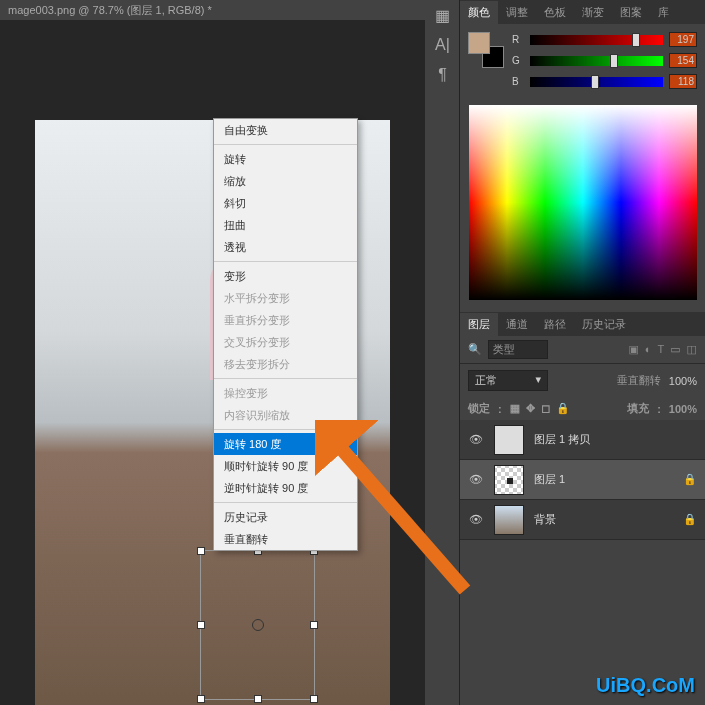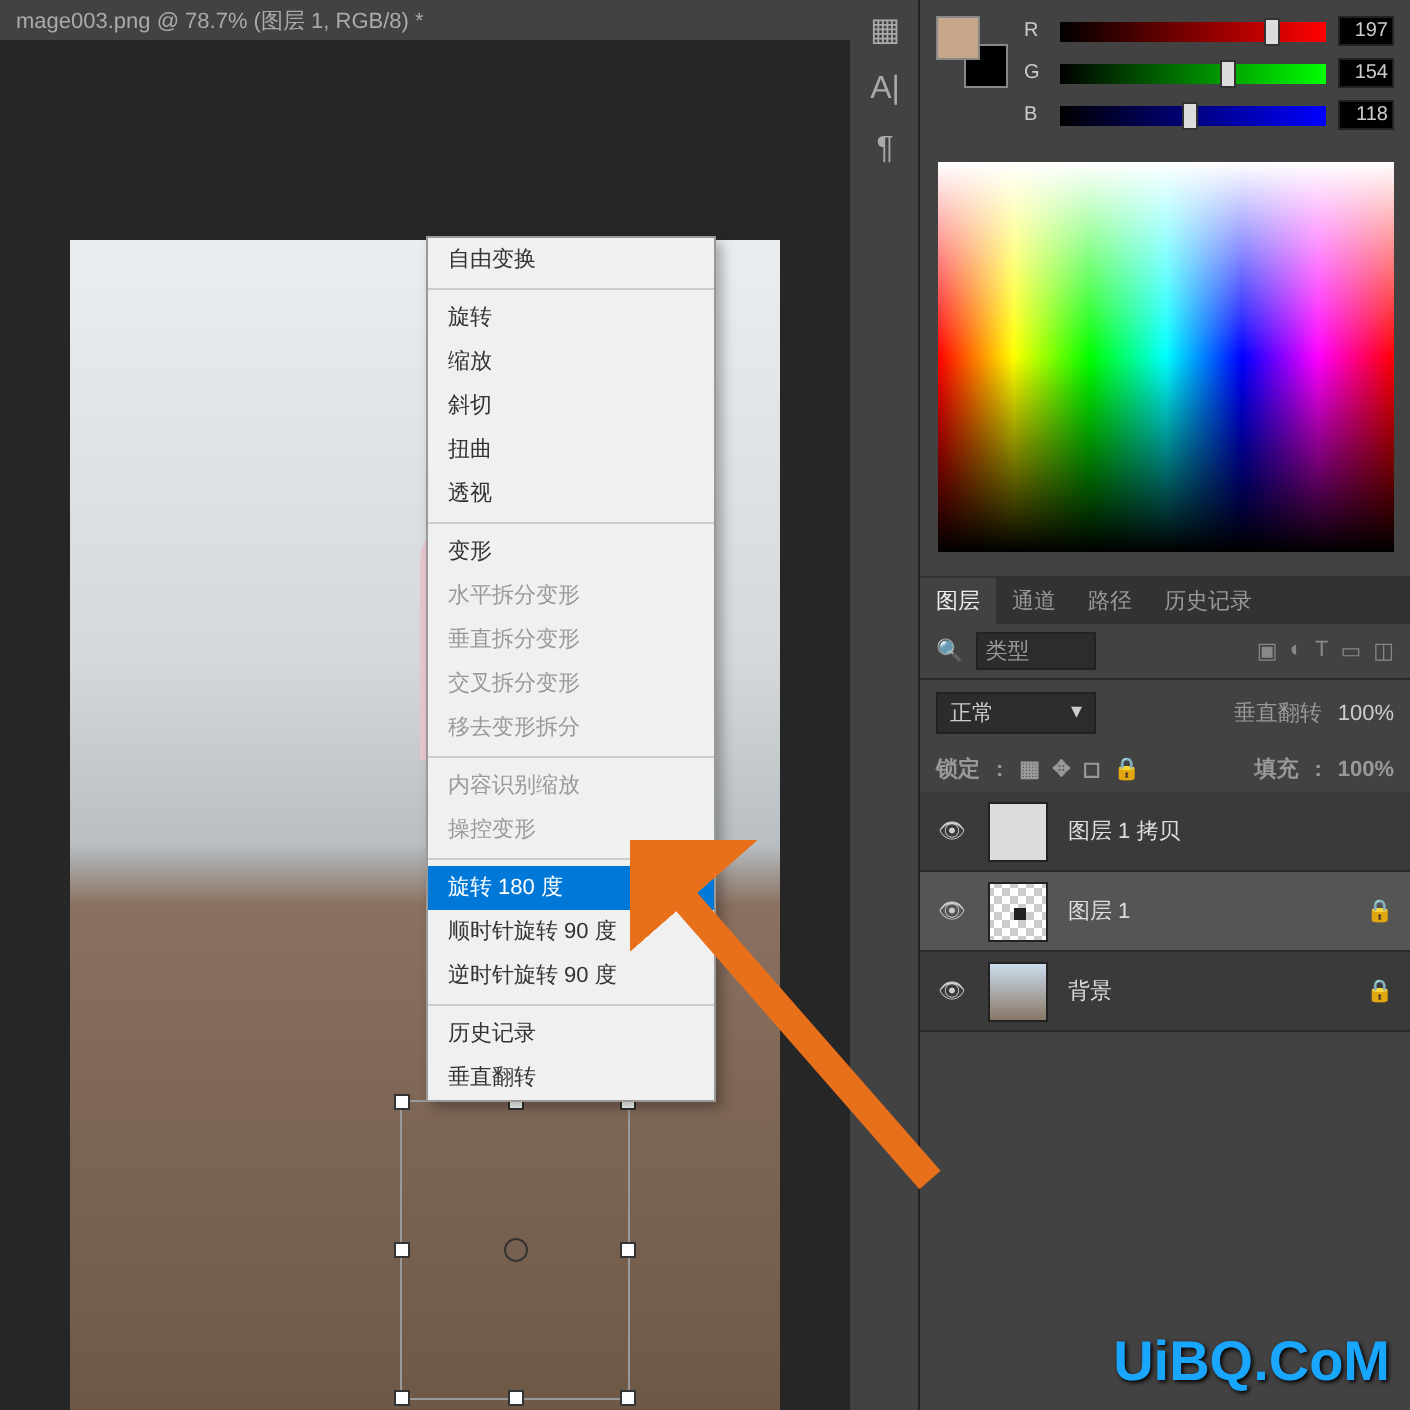--- a/index.html
+++ b/index.html
@@ -215,21 +215,21 @@
     top: -2px;
     width: 8px;
     height: 14px;
     background: #ddd;
     border: 1px solid #333;
   }
   .rgb-value {
     width: 28px;
     text-align: right;
     color: #ccc;
-    background: #000000;
+    background: #c2410c;
     border: 1px solid #222;
     font-size: 10px;
     padding: 1px 2px;
   }
   .color-picker {
     width: 228px;
     height: 195px;
     margin: 4px auto;
     background: linear-gradient(to bottom, rgba(255,255,255,1) 0%, rgba(255,255,255,0) 50%, rgba(0,0,0,0) 50%, rgba(0,0,0,1) 100%),
                 linear-gradient(to right, #f00, #ff0, #0f0, #0ff, #00f, #f0f, #f00);
@@ -340,21 +340,21 @@
     position: absolute;
     top: 420px;
     left: 315px;
     pointer-events: none;
   }
   .watermark {
     position: absolute;
     right: 10px;
     bottom: 8px;
     color: #18a6ff;
-    font-size: 28px;
+    font-size: 20px;
     font-weight: bold;
     text-shadow: 1px 1px 2px #000;
   }
 </style>
 </head>
 <body>
 
 <div class="tab-bar">
   <span>mage003.png @ 78.7% (图层 1, RGB/8) *</span>
 </div>
@@ -387,39 +387,47 @@
     <div class="menu-item">斜切</div>
     <div class="menu-item">扭曲</div>
     <div class="menu-item">透视</div>
     <div class="menu-sep"></div>
     <div class="menu-item">变形</div>
     <div class="menu-item disabled">水平拆分变形</div>
     <div class="menu-item disabled">垂直拆分变形</div>
     <div class="menu-item disabled">交叉拆分变形</div>
     <div class="menu-item disabled">移去变形拆分</div>
     <div class="menu-sep"></div>
+    <div class="menu-item disabled">操控变形</div>
     <div class="menu-item disabled">内容识别缩放</div>
-    <div class="menu-item disabled">操控变形</div>
     <div class="menu-sep"></div>
     <div class="menu-item highlighted">旋转 180 度</div>
     <div class="menu-item">顺时针旋转 90 度</div>
     <div class="menu-item">逆时针旋转 90 度</div>
     <div class="menu-sep"></div>
     <div class="menu-item">历史记录</div>
     <div class="menu-item">垂直翻转</div>
   </div>
 
 <div class="mini-toolbar">
   <div class="mini-icon">▦</div>
   <div class="mini-icon">A|</div>
   <div class="mini-icon">¶</div>
 </div>
 
 <div class="right-panel">
 
+  <div class="panel-tabs" id="color-tabs">
+      <div class="panel-tab active">颜色</div>
+      <div class="panel-tab">调整</div>
+      <div class="panel-tab">色板</div>
+      <div class="panel-tab">渐变</div>
+      <div class="panel-tab">图案</div>
+      <div class="panel-tab">库</div>
+    </div>
 
   <div class="color-panel">
     <div class="color-swatch-area">
       <div class="swatch-group">
         <div class="swatch-bg"></div>
         <div class="swatch-fg"></div>
       </div>
       <div class="rgb-sliders">
         <div class="rgb-row">
           <span class="rgb-label">R</span>

